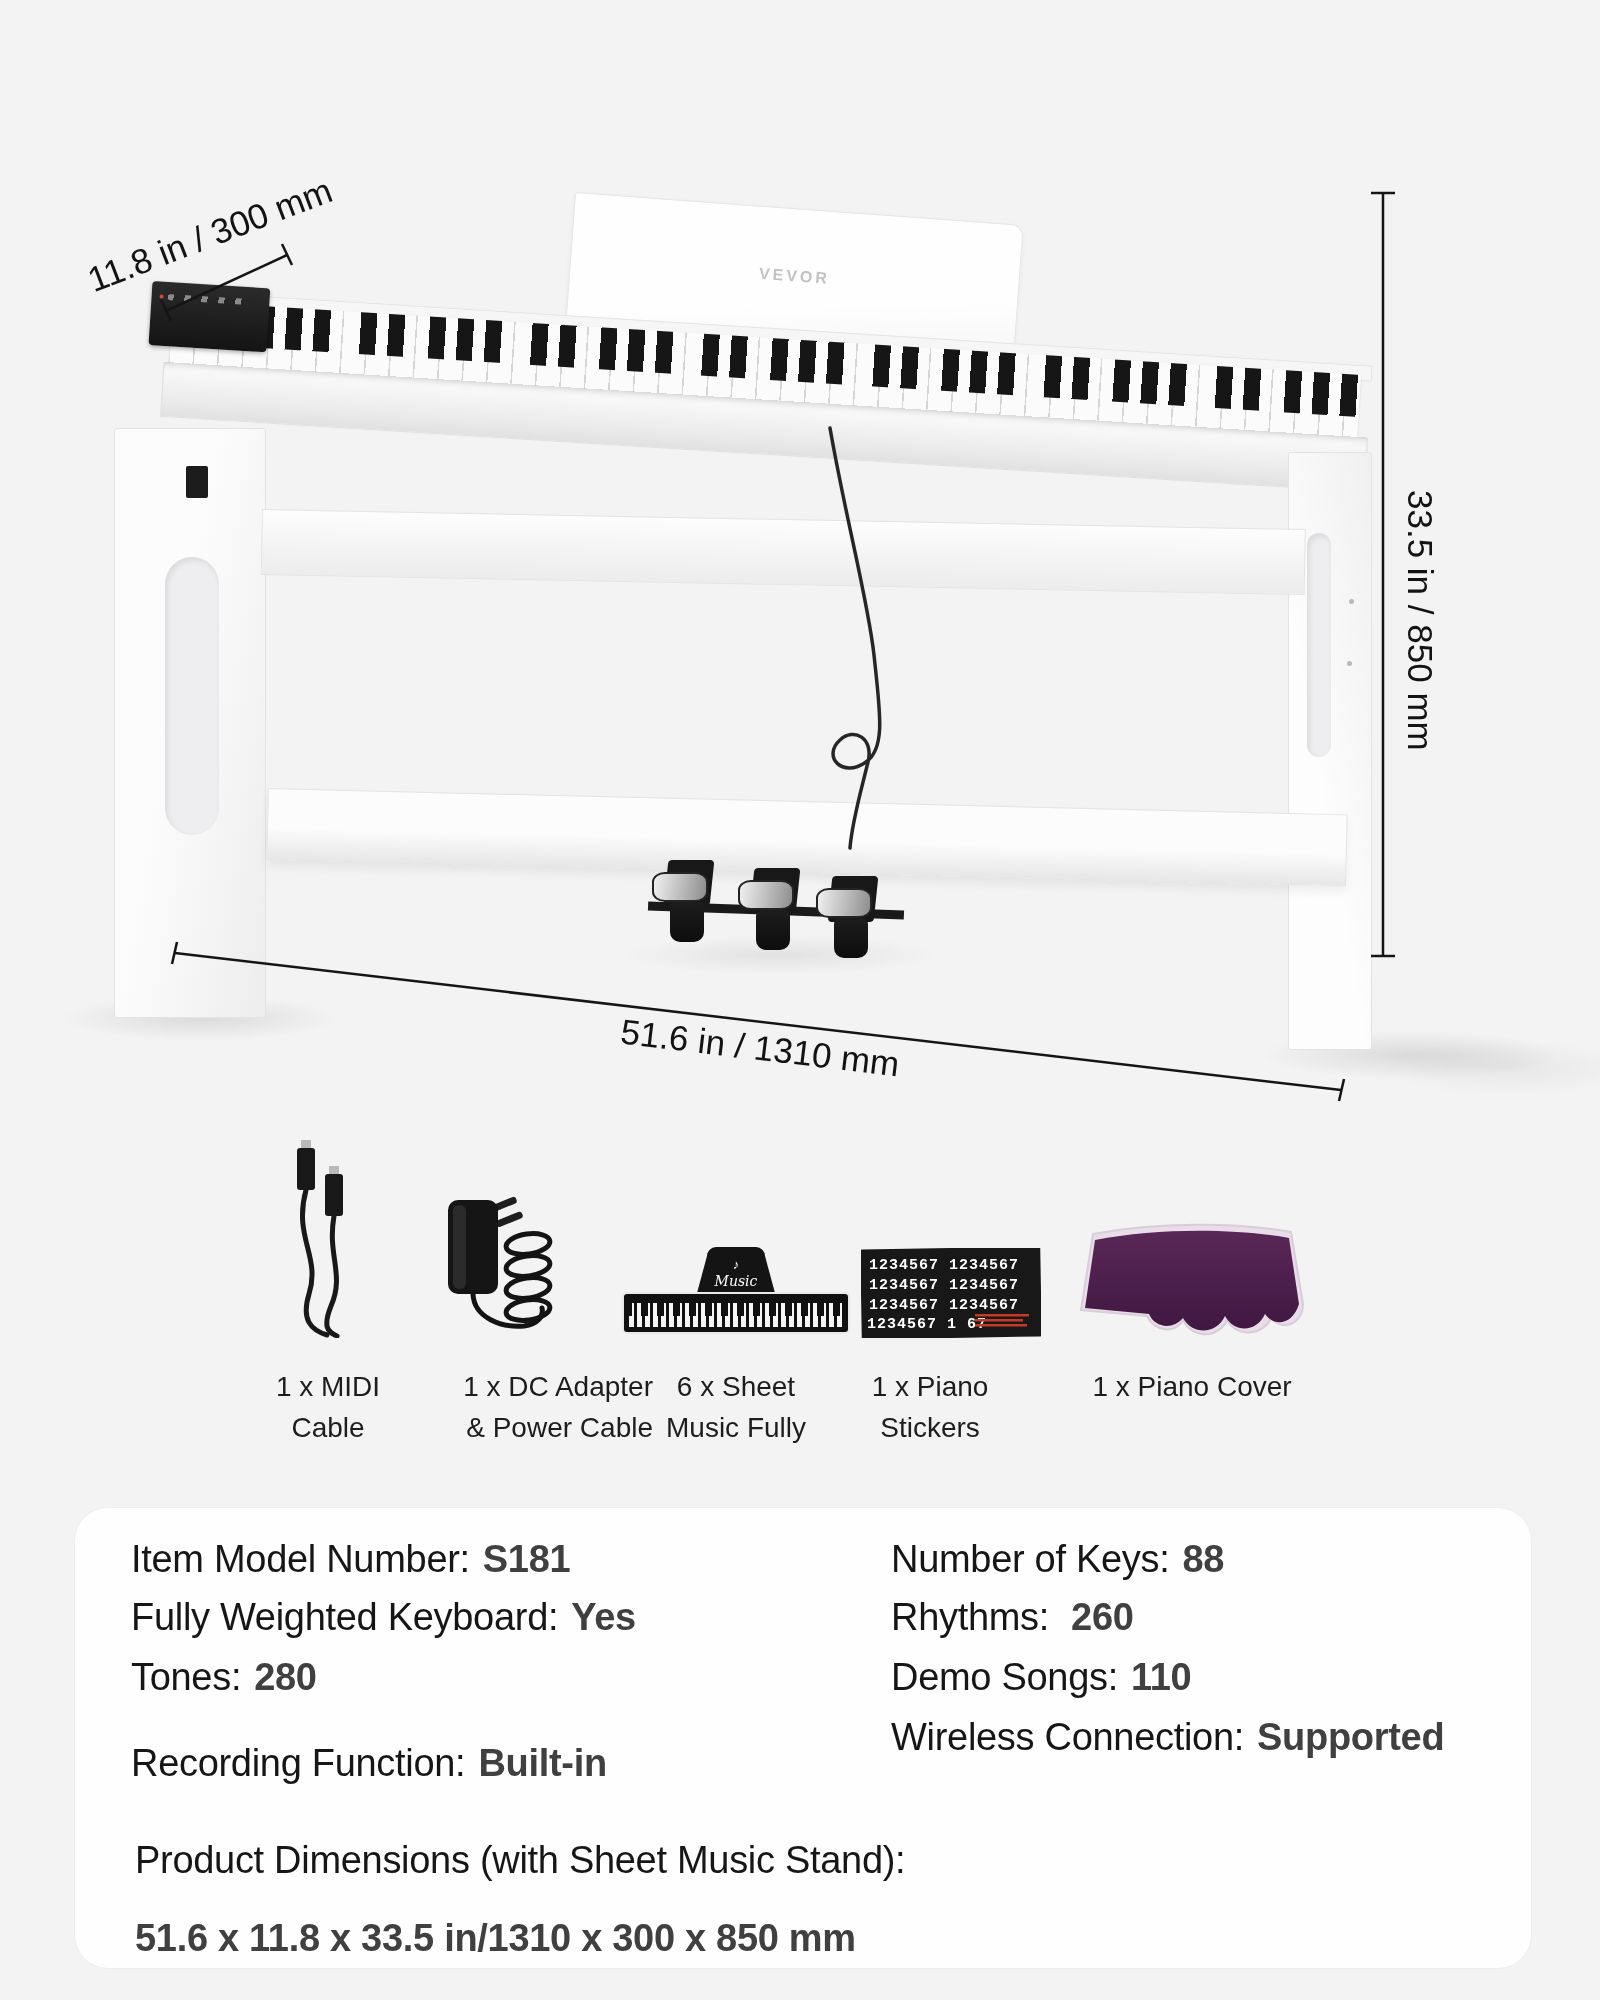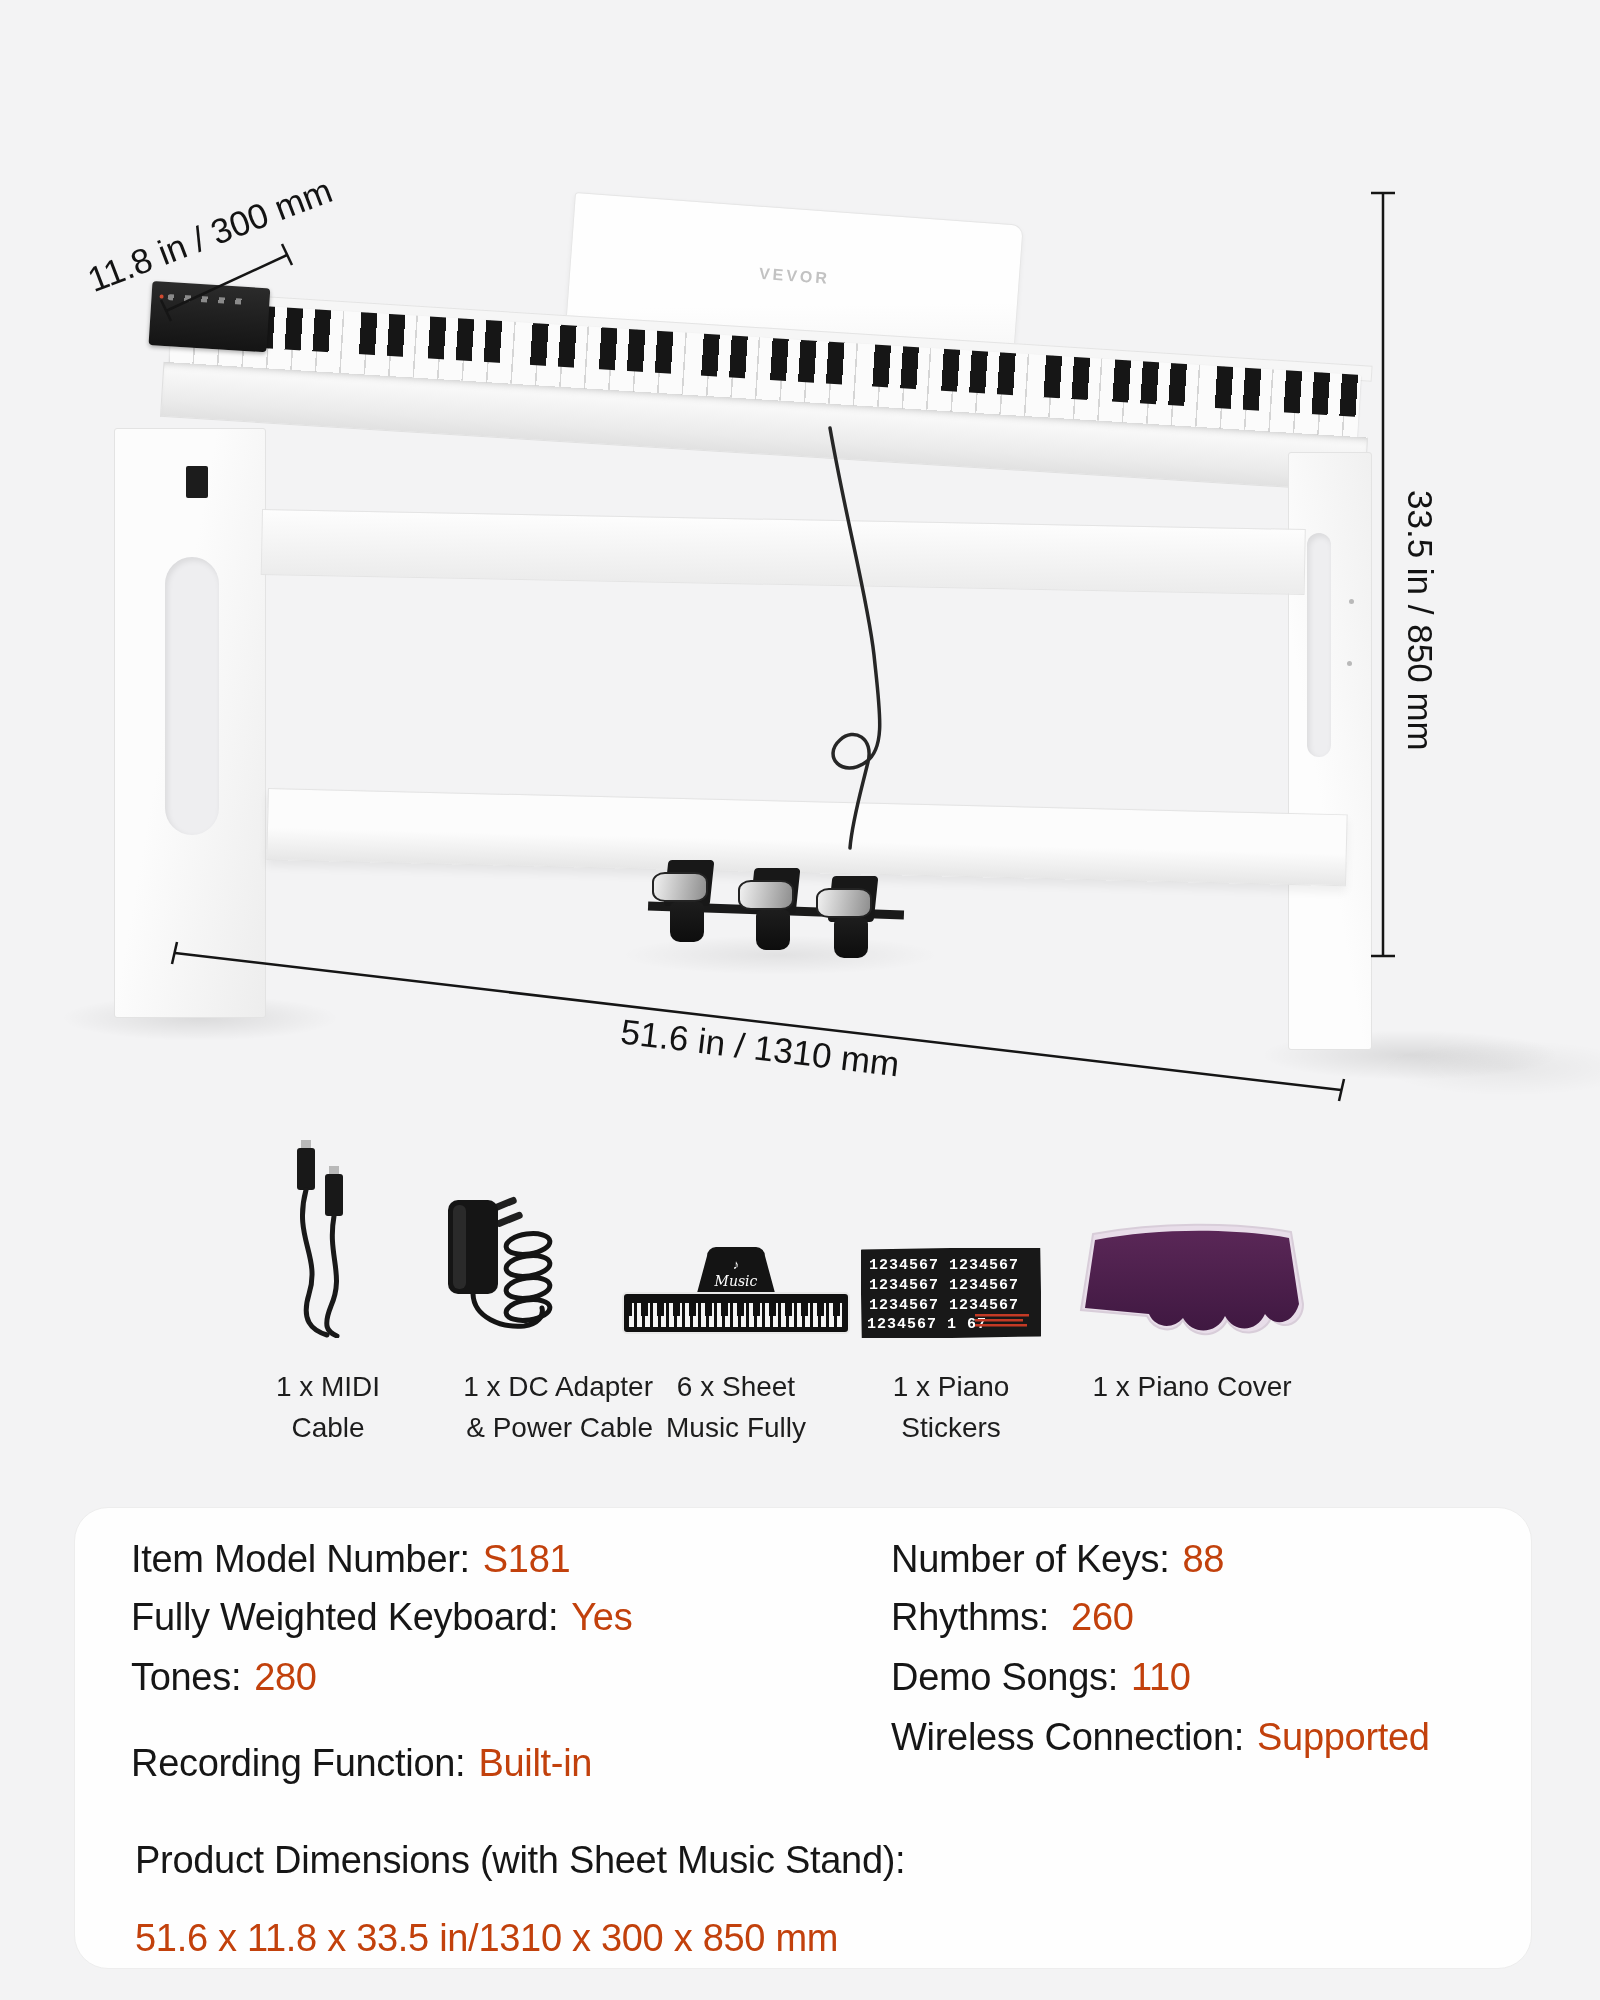--- a/index.html
+++ b/index.html
@@ -65,21 +65,21 @@
   .dim-width{left:555px;top:1028px;width:410px;text-align:center;transform:rotate(6.8deg);}
 
   
   .acc-label{top:1366px;width:260px;text-align:center;font-size:28px;line-height:41px;color:#1d1d1d;}
 
   
   .spec-panel{left:74px;top:1507px;width:1456px;height:460px;background:#fefefe;
     border:1px solid #ededed;border-radius:34px;}
   .spec-row{position:absolute;font-size:38px;white-space:nowrap;letter-spacing:-.3px;}
   .sl{color:#161616;}
-  .sv{color:#c2410c;font-weight:400;margin-left:13px;text-align:center;}
+  .sv{color:#404040;font-weight:700;margin-left:13px;text-align:center;}
 </style>
 </head>
 <body>
 
 <div class="page">
 
   <div class="abs floor-shadow" style="left:60px;top:995px;width:280px;height:46px;"></div>
   <div class="abs floor-shadow" style="left:1260px;top:1030px;width:300px;height:50px;"></div>
   <div class="abs floor-shadow" style="left:620px;top:935px;width:320px;height:40px;opacity:.7;"></div>
   <div class="abs floor-shadow" style="left:1380px;top:1040px;width:260px;height:56px;opacity:.5;"></div>
@@ -226,21 +226,21 @@
     <div>Cable</div>
   </div>
   <div class="abs acc-label" style="left:393px;text-align:right;">
     <div>1 x DC Adapter</div>
     <div>&amp; Power Cable</div>
   </div>
   <div class="abs acc-label" style="left:606px;">
     <div>6 x Sheet</div>
     <div>Music Fully</div>
   </div>
-  <div class="abs acc-label" style="left:821px;">
+  <div class="abs acc-label" style="left:800px;">
     <div>1 x Piano</div>
     <div>Stickers</div>
   </div>
   <div class="abs acc-label" style="left:1062px;">
     <div>1 x Piano Cover</div>
     <div></div>
   </div>
 
   <div class="abs spec-panel">
     <div class="spec-row" style="left:56px;top:30px;">

